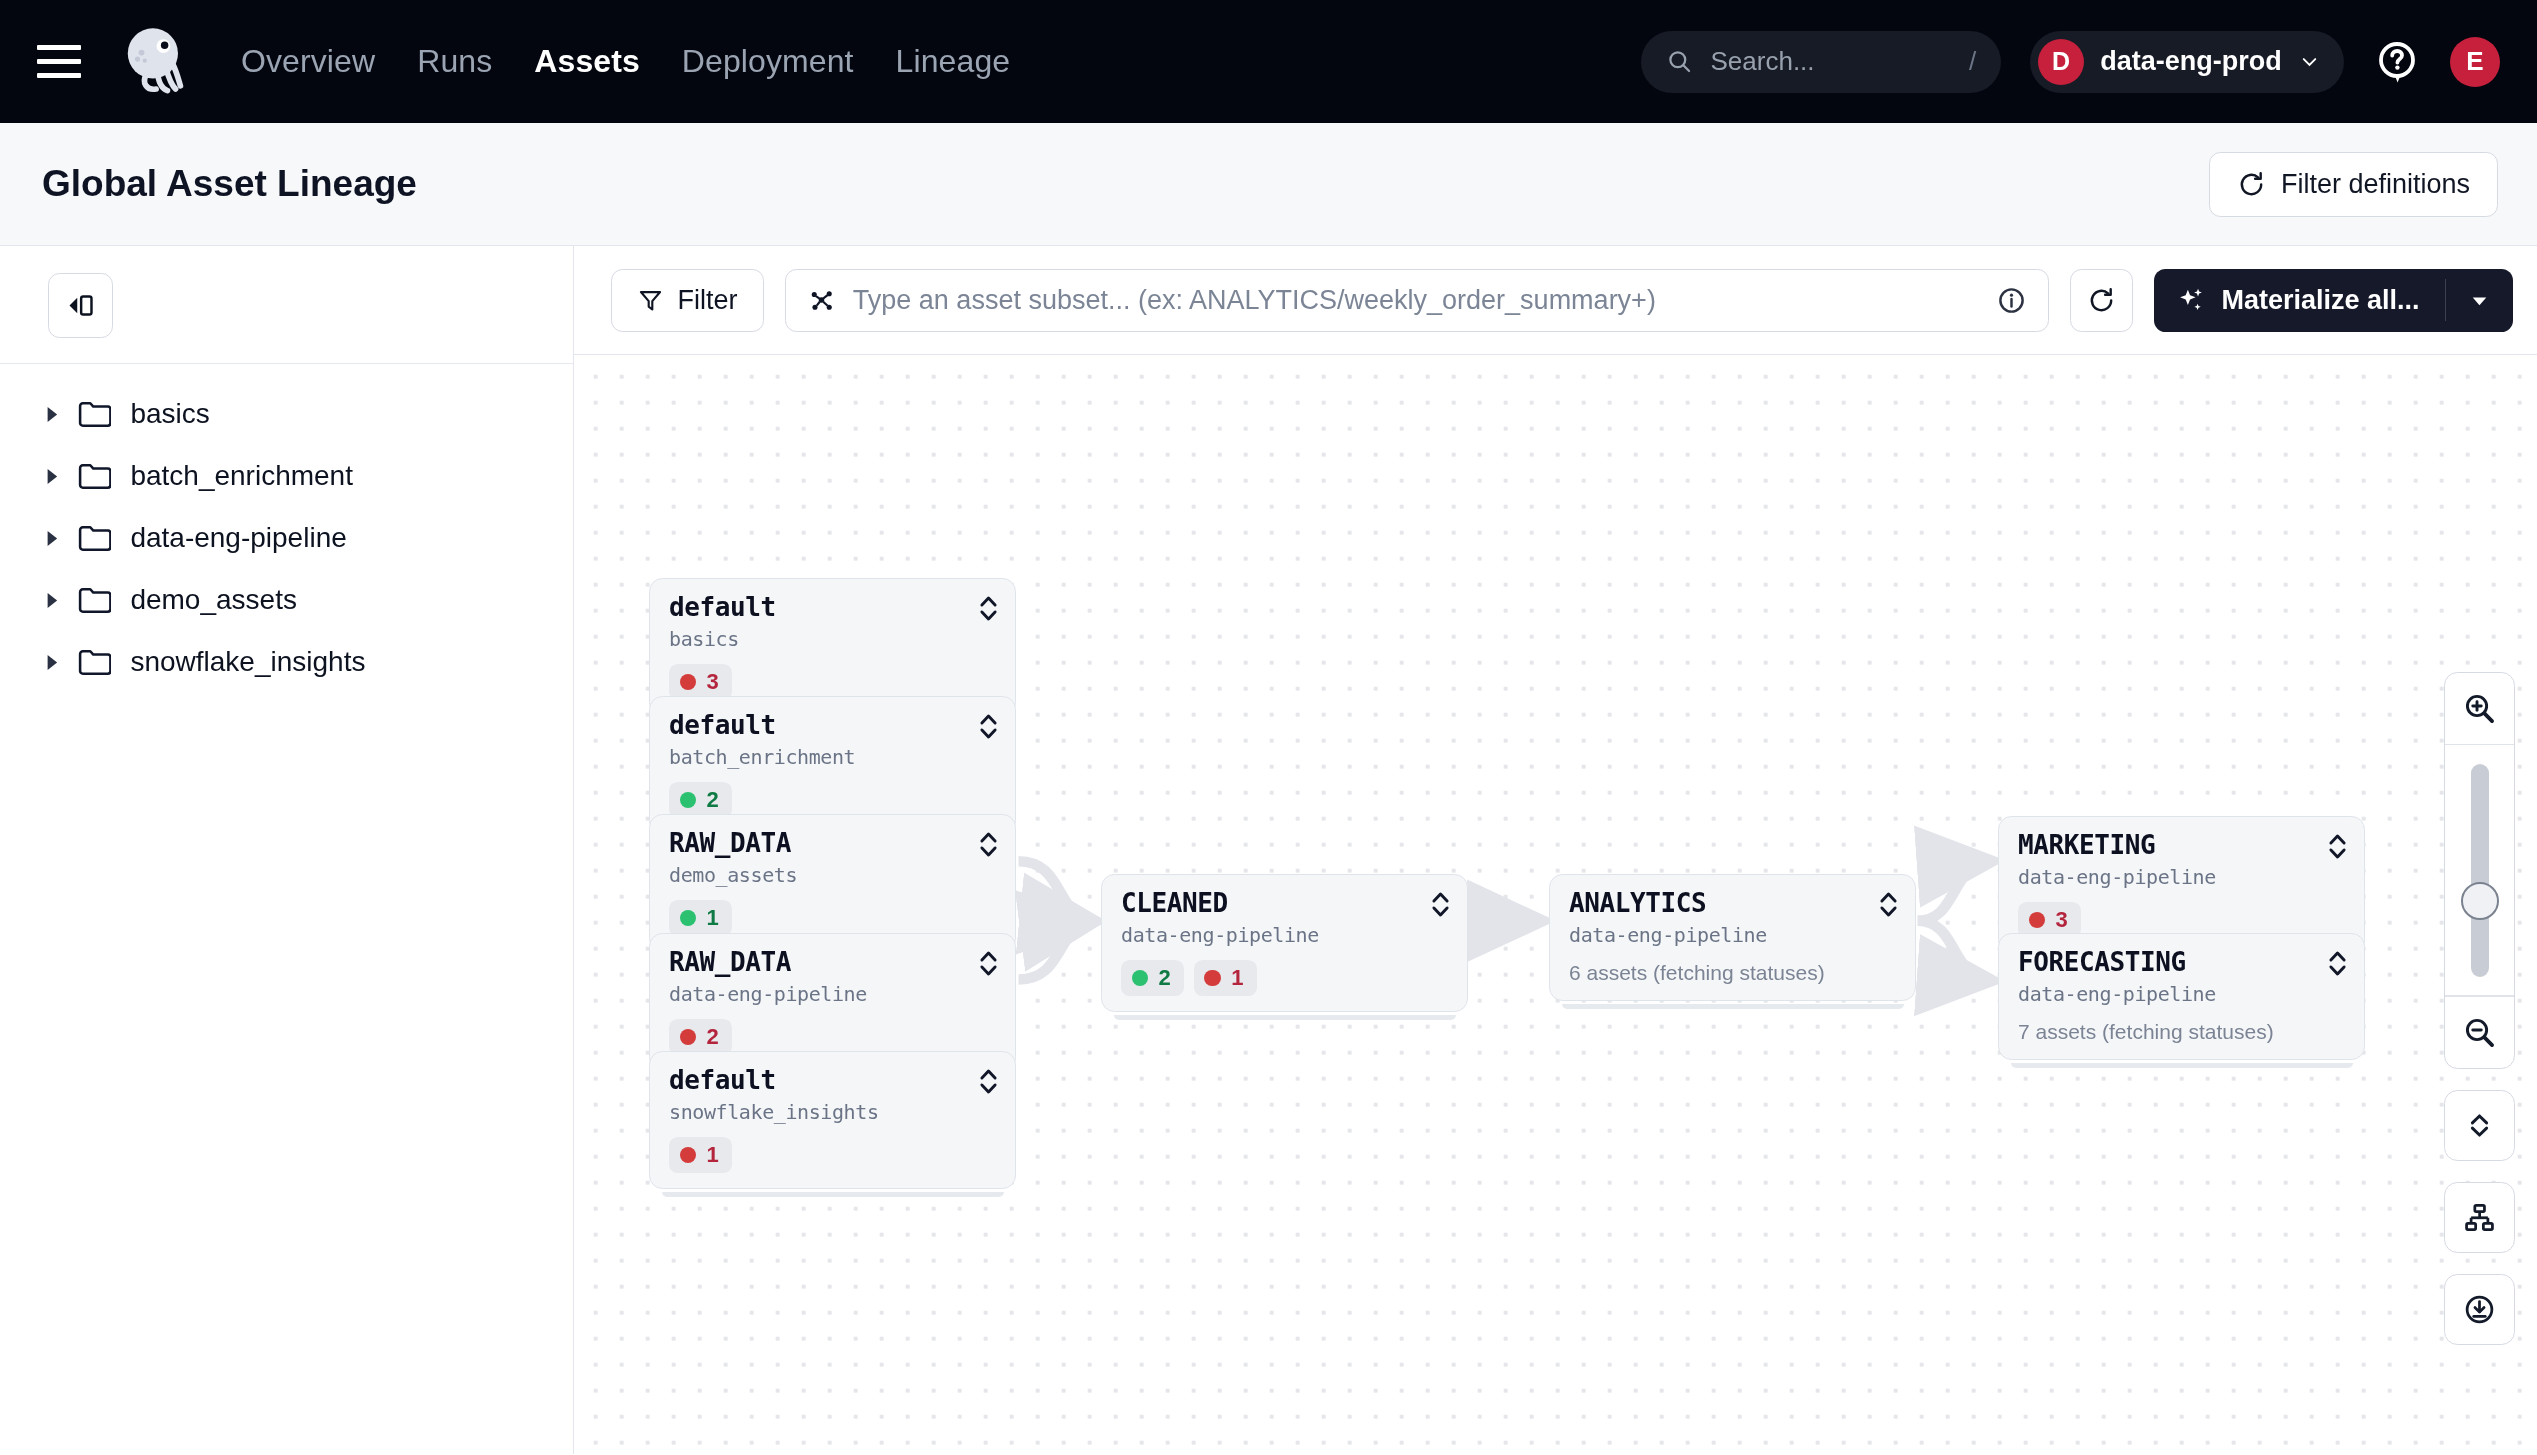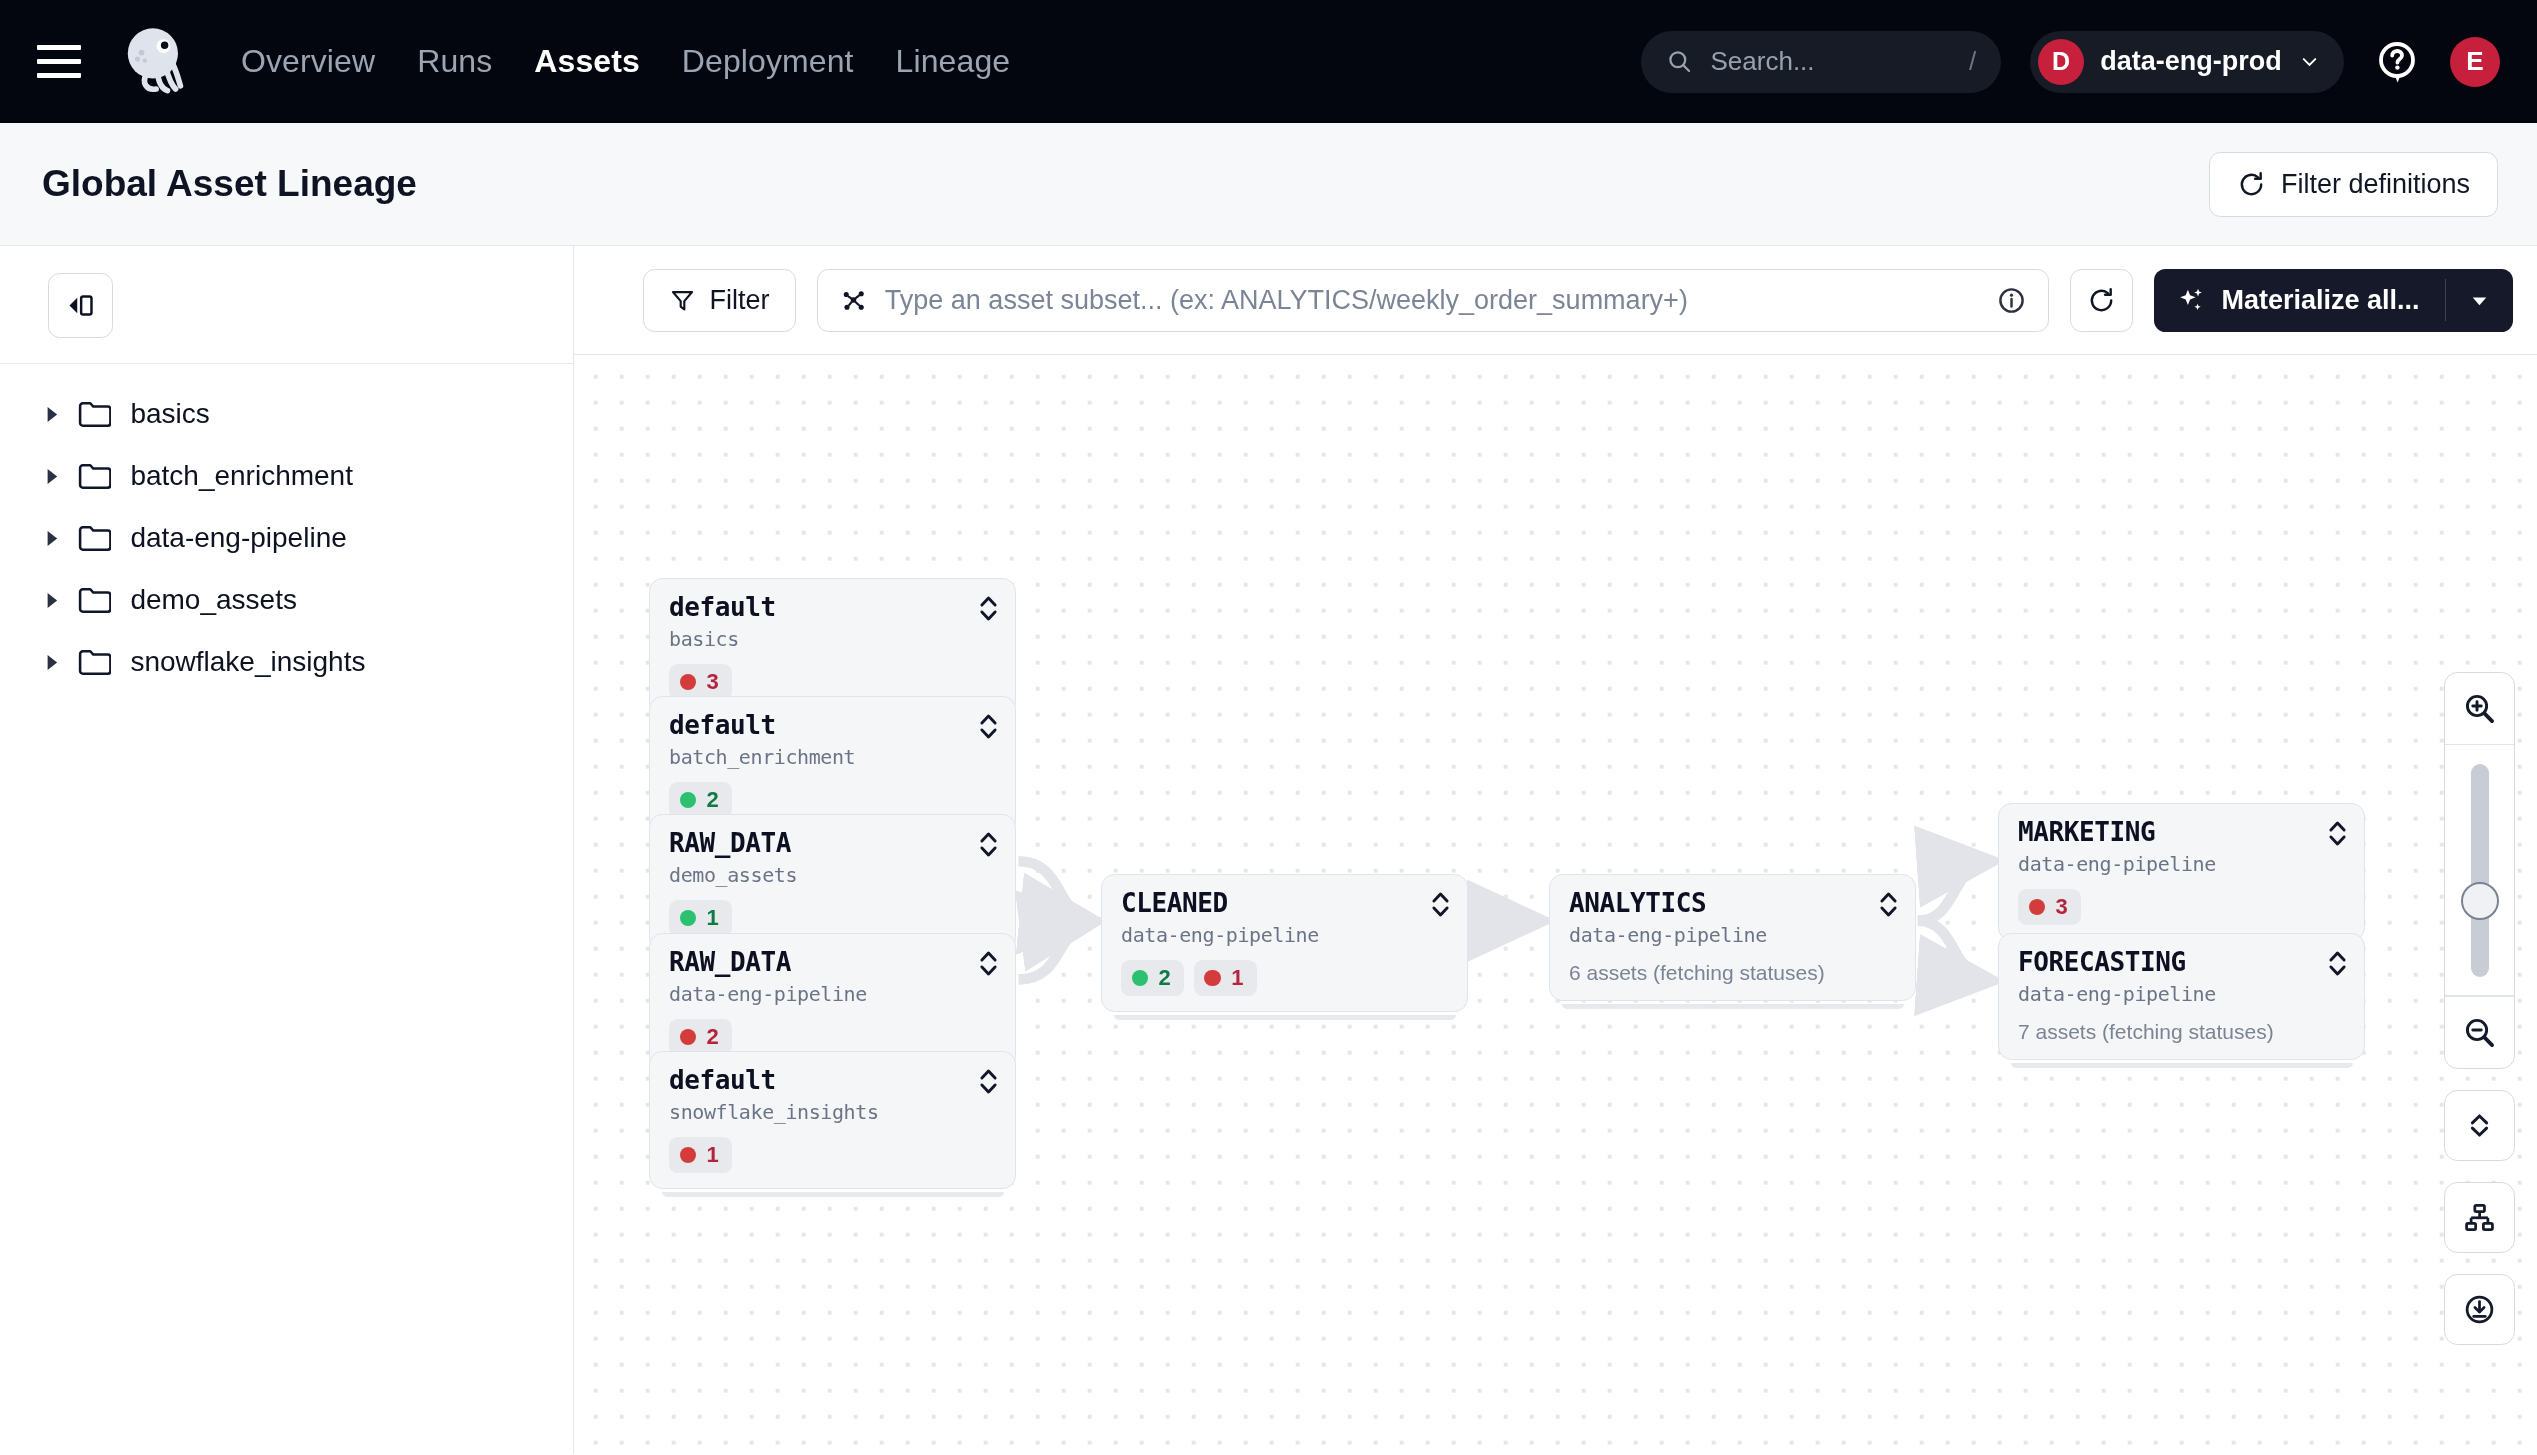--- a/index.html
+++ b/index.html
@@ -80,21 +80,21 @@
   .caret { width: 15.4px; height: 19px; flex: 0 0 auto; }
   .folder { width: 33px; height: 27px; flex: 0 0 auto; }
   .tree-label { font-size: 28px; color: #0d1220; }
 
   
   .graphpane { flex: 1; display: flex; flex-direction: column; position: relative; }
   .toolbar { height: 109px; background: #fff; border-bottom: 1px solid #e3e6ec;
     display: flex; align-items: center; gap: 21px; padding: 0 25px 0 37px; }
   .filter-btn { height: 63px; border: 1.4px solid #d6dae2; border-radius: 11.5px; background: #fff;
     display: flex; align-items: center; gap: 13.5px; padding: 0 25px; font-size: 27px;
-    color: #0f1424; cursor: pointer; margin-left: 32px; }
+    color: #0f1424; cursor: pointer; }
   .subset-input { flex: 1; height: 63px; border: 1.4px solid #d6dae2; border-radius: 11.5px;
     background: #fff; display: flex; align-items: center; gap: 17.3px; padding: 0 21px; cursor: text; }
   .subset-input .ph { flex: 1; font-size: 27px; color: #7b8596; }
   .icon-btn { width: 63px; height: 63px; border: 1.4px solid #d6dae2; border-radius: 11.5px;
     background: #fff; display: flex; align-items: center; justify-content: center; cursor: pointer; }
   .materialize { height: 63px; background: #16192a; border-radius: 11.5px; display: flex;
     align-items: center; cursor: pointer; text-align: right; }
   .materialize .lbl { display: flex; align-items: center; gap: 15.4px; padding: 0 25px 0 23px;
     color: #fff; font-size: 27px; font-weight: 700; }
   .materialize .div { width: 1.4px; height: 42px; background: #3b4054; }
@@ -438,21 +438,21 @@
       <div class="node" style="left:975px;top:519px;width:367px;">
         <svg class="chev" viewBox="0 0 14 22">
           <polyline points="2,8.4 7,3 12,8.4" stroke="#111728" stroke-width="2.2" fill="none" stroke-linecap="round" stroke-linejoin="round"></polyline>
           <polyline points="2,13.6 7,19 12,13.6" stroke="#111728" stroke-width="2.2" fill="none" stroke-linecap="round" stroke-linejoin="round"></polyline>
         </svg>
         <div class="ttl">ANALYTICS</div>
         <div class="sub">data-eng-pipeline</div>
         <div class="fetching">6 assets (fetching statuses)</div>
       </div>
 
-      <div class="node" style="left:1424px;top:448px;width:367px;">
+      <div class="node" style="left:1424px;top:461px;width:367px;">
         <svg class="chev" viewBox="0 0 14 22">
           <polyline points="2,8.4 7,3 12,8.4" stroke="#111728" stroke-width="2.2" fill="none" stroke-linecap="round" stroke-linejoin="round"></polyline>
           <polyline points="2,13.6 7,19 12,13.6" stroke="#111728" stroke-width="2.2" fill="none" stroke-linecap="round" stroke-linejoin="round"></polyline>
         </svg>
         <div class="ttl">MARKETING</div>
         <div class="sub">data-eng-pipeline</div>
         <div class="badges">
           <span class="badge err">
             <span class="dot" style="background:#d43c3c"></span>
             <span class="n">3</span>

